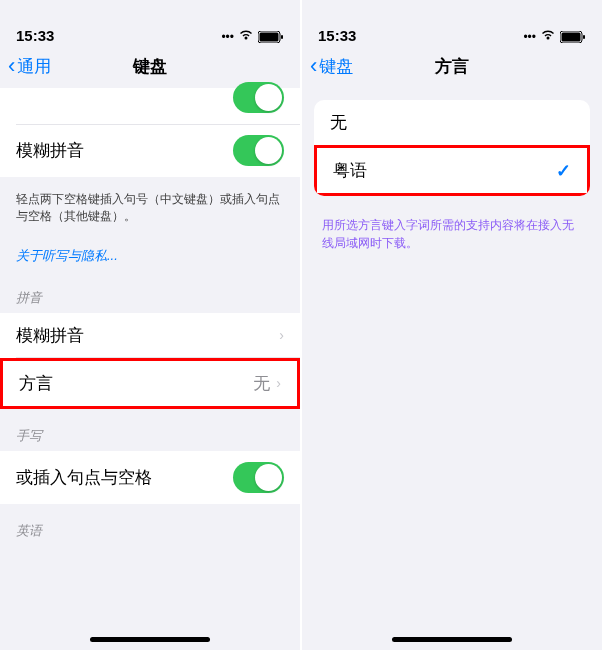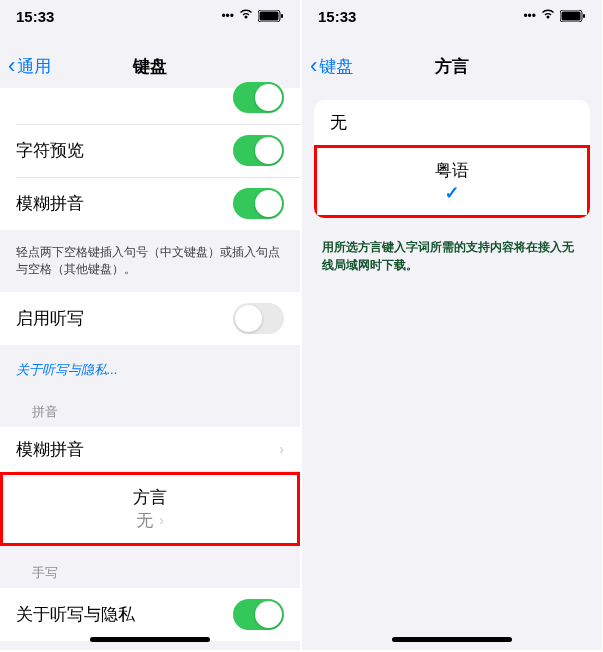--- a/index.html
+++ b/index.html
@@ -1,18 +1,18 @@
 <!DOCTYPE html>
 <html><head>
   <meta charset="utf-8">
   <style>
     * { margin: 0; padding: 0; box-sizing: border-box; font-family: -apple-system, BlinkMacSystemFont, "Helvetica Neue", sans-serif; }
     body { background: #fff; display: flex; gap: 2px; }
     .phone { width: 300px; height: 650px; background: #f2f2f7; position: relative; overflow: hidden; }
-    .status-bar { height: 44px; display: flex; justify-content: space-between; align-items: flex-start; padding: 8px 16px; background: #f2f2f7; }
+    .status-bar { height: 44px; display: flex; justify-content: space-between; align-items: flex-end; padding: 0 16px; background: #f2f2f7; }
     .status-time { font-size: 15px; font-weight: 600; }
     .status-icons { display: flex; align-items: center; gap: 4px; font-size: 12px; }
     .nav-bar { height: 44px; display: flex; align-items: center; padding: 0 8px; position: relative; background: #f2f2f7; }
     .nav-back { display: flex; align-items: center; color: #007aff; font-size: 17px; cursor: pointer; }
     .nav-back .chevron { font-size: 22px; margin-right: 2px; }
     .nav-title { position: absolute; left: 50%; transform: translateX(-50%); font-size: 17px; font-weight: 600; }
     .content { padding-top: 0; }
     .group { background: #fff; margin: 0 0 8px 0; }
     .group-inset { background: #fff; margin: 12px; border-radius: 10px; overflow: hidden; }
     .row { display: flex; align-items: center; justify-content: space-between; padding: 11px 16px; min-height: 44px; position: relative; }
@@ -22,26 +22,26 @@
     .row-right { display: flex; align-items: center; gap: 6px; }
     .chevron-right { color: #c7c7cc; font-size: 14px; }
     .toggle { width: 51px; height: 31px; border-radius: 16px; position: relative; cursor: pointer; }
     .toggle.on { background: #34c759; }
     .toggle.off { background: #e9e9ea; }
     .toggle .knob { width: 27px; height: 27px; background: #fff; border-radius: 50%; position: absolute; top: 2px; box-shadow: 0 1px 3px rgba(0,0,0,0.2); }
     .toggle.on .knob { right: 2px; }
     .toggle.off .knob { left: 2px; }
     .footer-text { font-size: 12px; color: #404040; padding: 6px 16px 14px; line-height: 1.4; }
     .link-text { font-size: 13px; color: #007aff; padding: 8px 16px 14px; font-style: italic; }
-    .section-header { font-size: 13px; color: #8e8e93; padding: 10px 32px 6px; }
-    .highlight-red { border: 3px solid #ff0000; flex-direction: column; }
+    .section-header { font-size: 13px; color: #8e8e93; padding: 10px 16px 6px; font-style: italic; }
+    .highlight-red { border: 3px solid #ff0000; }
     .checkmark { color: #007aff; font-size: 18px; font-weight: 600; }
     .home-indicator { position: absolute; bottom: 8px; left: 50%; transform: translateX(-50%); width: 120px; height: 5px; background: #000; border-radius: 3px; }
     .battery { display: inline-flex; align-items: center; }
-    .footer-inset { font-size: 12px; color: #14532d; padding: 8px 20px; line-height: 1.5; font-weight: bold; }
+    .footer-inset { font-size: 12px; color: #8b5cf6; padding: 8px 20px; line-height: 1.5; }
     .phone1-content-top { margin-top: -10px; }
   </style>
 </head>
 <body>
 
 <div class="phone">
   <div class="status-bar">
     <span class="status-time">15:33</span>
     <span class="status-icons">
       <span>•••</span>
@@ -70,63 +70,49 @@
 
   <div class="content phone1-content-top">
     <div class="group">
       <div class="row" style="padding-top:4px;min-height:30px;">
         <span class="row-label"></span>
         <div class="toggle on">
             <div class="knob"></div>
           </div>
       </div>
       <div class="row">
-        <span class="row-label">字符预览</span>
-        <div class="toggle on">
-            <div class="knob"></div>
-          </div>
-      </div>
-      <div class="row">
         <span class="row-label">模糊拼音</span>
         <div class="toggle on">
             <div class="knob"></div>
           </div>
       </div>
     </div>
     <div class="footer-text">轻点两下空格键插入句号（中文键盘）或插入句点与空格（其他键盘）。</div>
 
-    <div class="group">
-      <div class="row">
-        <span class="row-label">启用听写</span>
-        <div class="toggle off">
-            <div class="knob"></div>
-          </div>
-      </div>
-    </div>
     <div class="link-text">关于听写与隐私...</div>
 
     <div class="section-header">拼音</div>
     <div class="group">
       <div class="row">
         <span class="row-label">模糊拼音</span>
         <span class="chevron-right">›</span>
       </div>
       <div class="row highlight-red" style="position:relative;">
         <span class="row-label">方言</span>
         <div class="row-right">
           <span class="row-value">无</span>
           <span class="chevron-right">›</span>
         </div>
       </div>
     </div>
 
     <div class="section-header">手写</div>
     <div class="group">
       <div class="row">
-        <span class="row-label">关于听写与隐私</span>
+        <span class="row-label">或插入句点与空格</span>
         <div class="toggle on">
             <div class="knob"></div>
           </div>
       </div>
     </div>
 
     <div class="section-header">英语</div>
 
   </div>
   <div class="home-indicator"></div>

